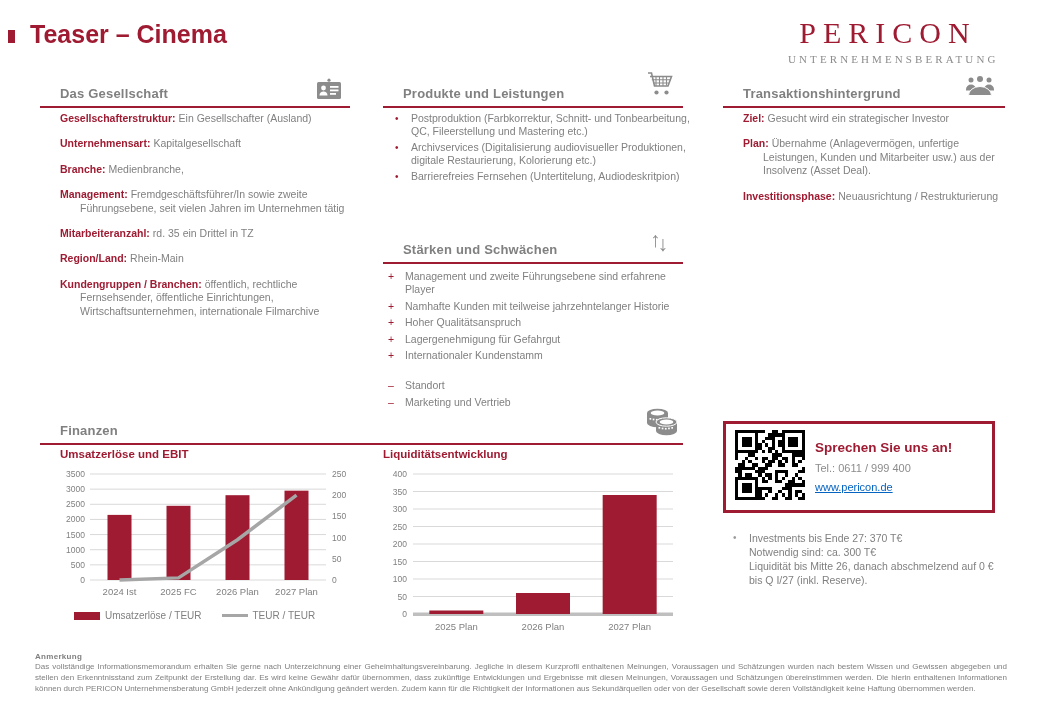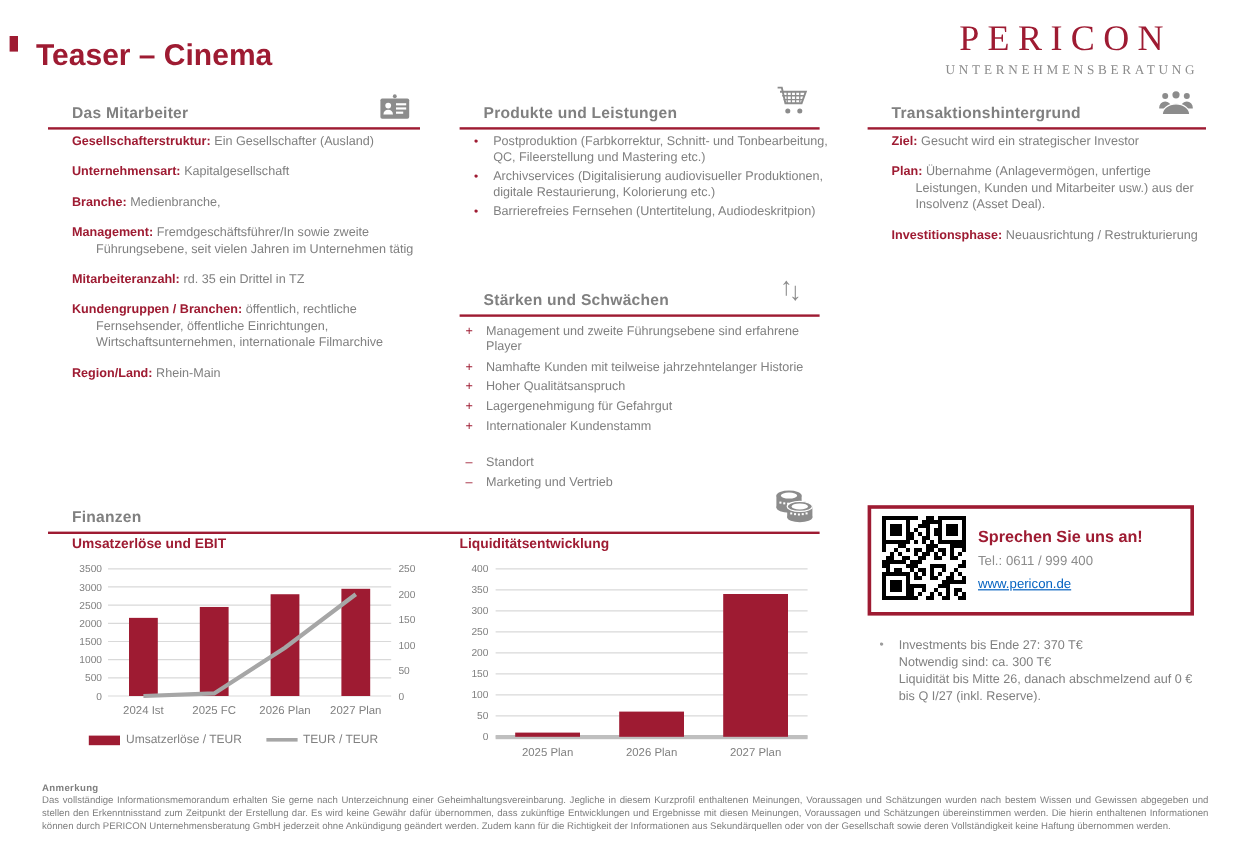--- a/index.html
+++ b/index.html
@@ -1,20 +1,20 @@
 <!DOCTYPE html>
 <html><head>
 <meta charset="utf-8">
 <style>
   html,body{margin:0;padding:0;background:#fff;}
   .page{position:relative;width:1040px;height:720px;background:#fff;overflow:hidden;
         font-family:"Liberation Sans",sans-serif;color:#808080;}
   
   .accent-mark{position:absolute;left:8px;top:30px;width:7px;height:13px;background:#9e1b32;}
-  .page-title{position:absolute;left:30px;top:20px;font-size:25px;font-weight:bold;color:#9e1b32;margin-top:12px;}
+  .page-title{position:absolute;left:30px;top:20px;font-size:25px;font-weight:bold;color:#9e1b32;}
   .logo{position:absolute;left:788px;top:16px;width:200px;text-align:center;}
   .logo-name{font-family:"Liberation Serif",serif;font-size:30px;color:#9e1b32;letter-spacing:7px;font-weight:500;white-space:nowrap;}
   .logo-sub{font-family:"Liberation Serif",serif;font-size:11px;color:#8c8c8c;letter-spacing:3.1px;margin-top:3px;white-space:nowrap;}
   
   .sec{position:absolute;height:22px;}
   .sec-title{position:absolute;left:20px;top:2px;font-size:13px;font-weight:bold;color:#808080;letter-spacing:.2px;white-space:nowrap;}
   .sec-rule{position:absolute;left:0;right:0;bottom:-2px;height:2.5px;background:#9e1b32;}
   .sec-icon{position:absolute;right:8px;top:-8px;color:#8c8c8c;}
   
   .kv{padding-left:40px;text-indent:-20px;font-size:10.5px;line-height:13.4px;margin-bottom:12px;color:#808080;}
@@ -57,42 +57,42 @@
 <div class="page">
 
   <div class="accent-mark"></div>
   <div class="page-title">Teaser – Cinema</div>
   <div class="logo">
     <div class="logo-name">PERICON</div>
     <div class="logo-sub">UNTERNEHMENSBERATUNG</div>
   </div>
 
   <div class="sec" style="left:40px;top:84px;width:310px;">
-    <span class="sec-title">Das Mitarbeiter</span>
+    <span class="sec-title">Das Gesellschaft</span>
     <span class="sec-icon" style="top:-6px;">
       <svg width="26" height="22" viewBox="0 0 26 22">
         <circle cx="13" cy="2.2" r="1.6" fill="#8c8c8c"></circle>
         <rect x="1" y="4" width="24" height="17" rx="1.5" fill="#8c8c8c"></rect>
         <circle cx="7.5" cy="10" r="2.4" fill="#fff"></circle>
         <path d="M3.5 17.5 c0-2.6 1.8-4 4-4 s4 1.4 4 4 z" fill="#fff"></path>
         <rect x="14" y="8" width="8.5" height="1.8" fill="#fff"></rect>
         <rect x="14" y="11.5" width="8.5" height="1.8" fill="#fff"></rect>
         <rect x="14" y="15" width="6" height="1.8" fill="#fff"></rect>
       </svg>
     </span>
     <span class="sec-rule"></span>
   </div>
   <div style="position:absolute;left:40px;top:112px;width:312px;">
     <div class="kv"><span class="kv-label">Gesellschafterstruktur:</span><span>Ein Gesellschafter (Ausland)</span></div>
     <div class="kv"><span class="kv-label">Unternehmensart:</span><span>Kapitalgesellschaft</span></div>
     <div class="kv"><span class="kv-label">Branche:</span><span>Medienbranche,</span></div>
     <div class="kv"><span class="kv-label">Management:</span><span>Fremdgeschäftsführer/In sowie zweite Führungsebene, seit vielen Jahren im Unternehmen tätig</span></div>
     <div class="kv"><span class="kv-label">Mitarbeiteranzahl:</span><span>rd. 35 ein Drittel in TZ</span></div>
+    <div class="kv"><span class="kv-label">Region/Land:</span><span>Rhein-Main</span></div>
     <div class="kv"><span class="kv-label">Kundengruppen / Branchen:</span><span>öffentlich, rechtliche Fernsehsender, öffentliche Einrichtungen, Wirtschaftsunternehmen, internationale Filmarchive</span></div>
-    <div class="kv"><span class="kv-label">Region/Land:</span><span>Rhein-Main</span></div>
   </div>
 
   <div class="sec" style="left:383px;top:84px;width:300px;">
     <span class="sec-title">Produkte und Leistungen</span>
     <span class="sec-icon" style="top:-14px;">
       <svg width="30" height="28" viewBox="0 0 30 28" fill="none" stroke="#8c8c8c" stroke-width="1.6">
         <path d="M3 3 h3.5 l3 13 h13.5 l3.5 -9.5 h-21.5"></path>
         <path d="M11 6.5 v9.5 M14.5 6.5 v9.5 M18 6.5 v9.5 M21.5 6.5 v9" stroke-width="1.1"></path>
         <path d="M6.8 9.8 h18.5 M8 13 h15.5" stroke-width="1.1"></path>
         <circle cx="11.5" cy="22.5" r="2.1" fill="#8c8c8c" stroke="none"></circle>

